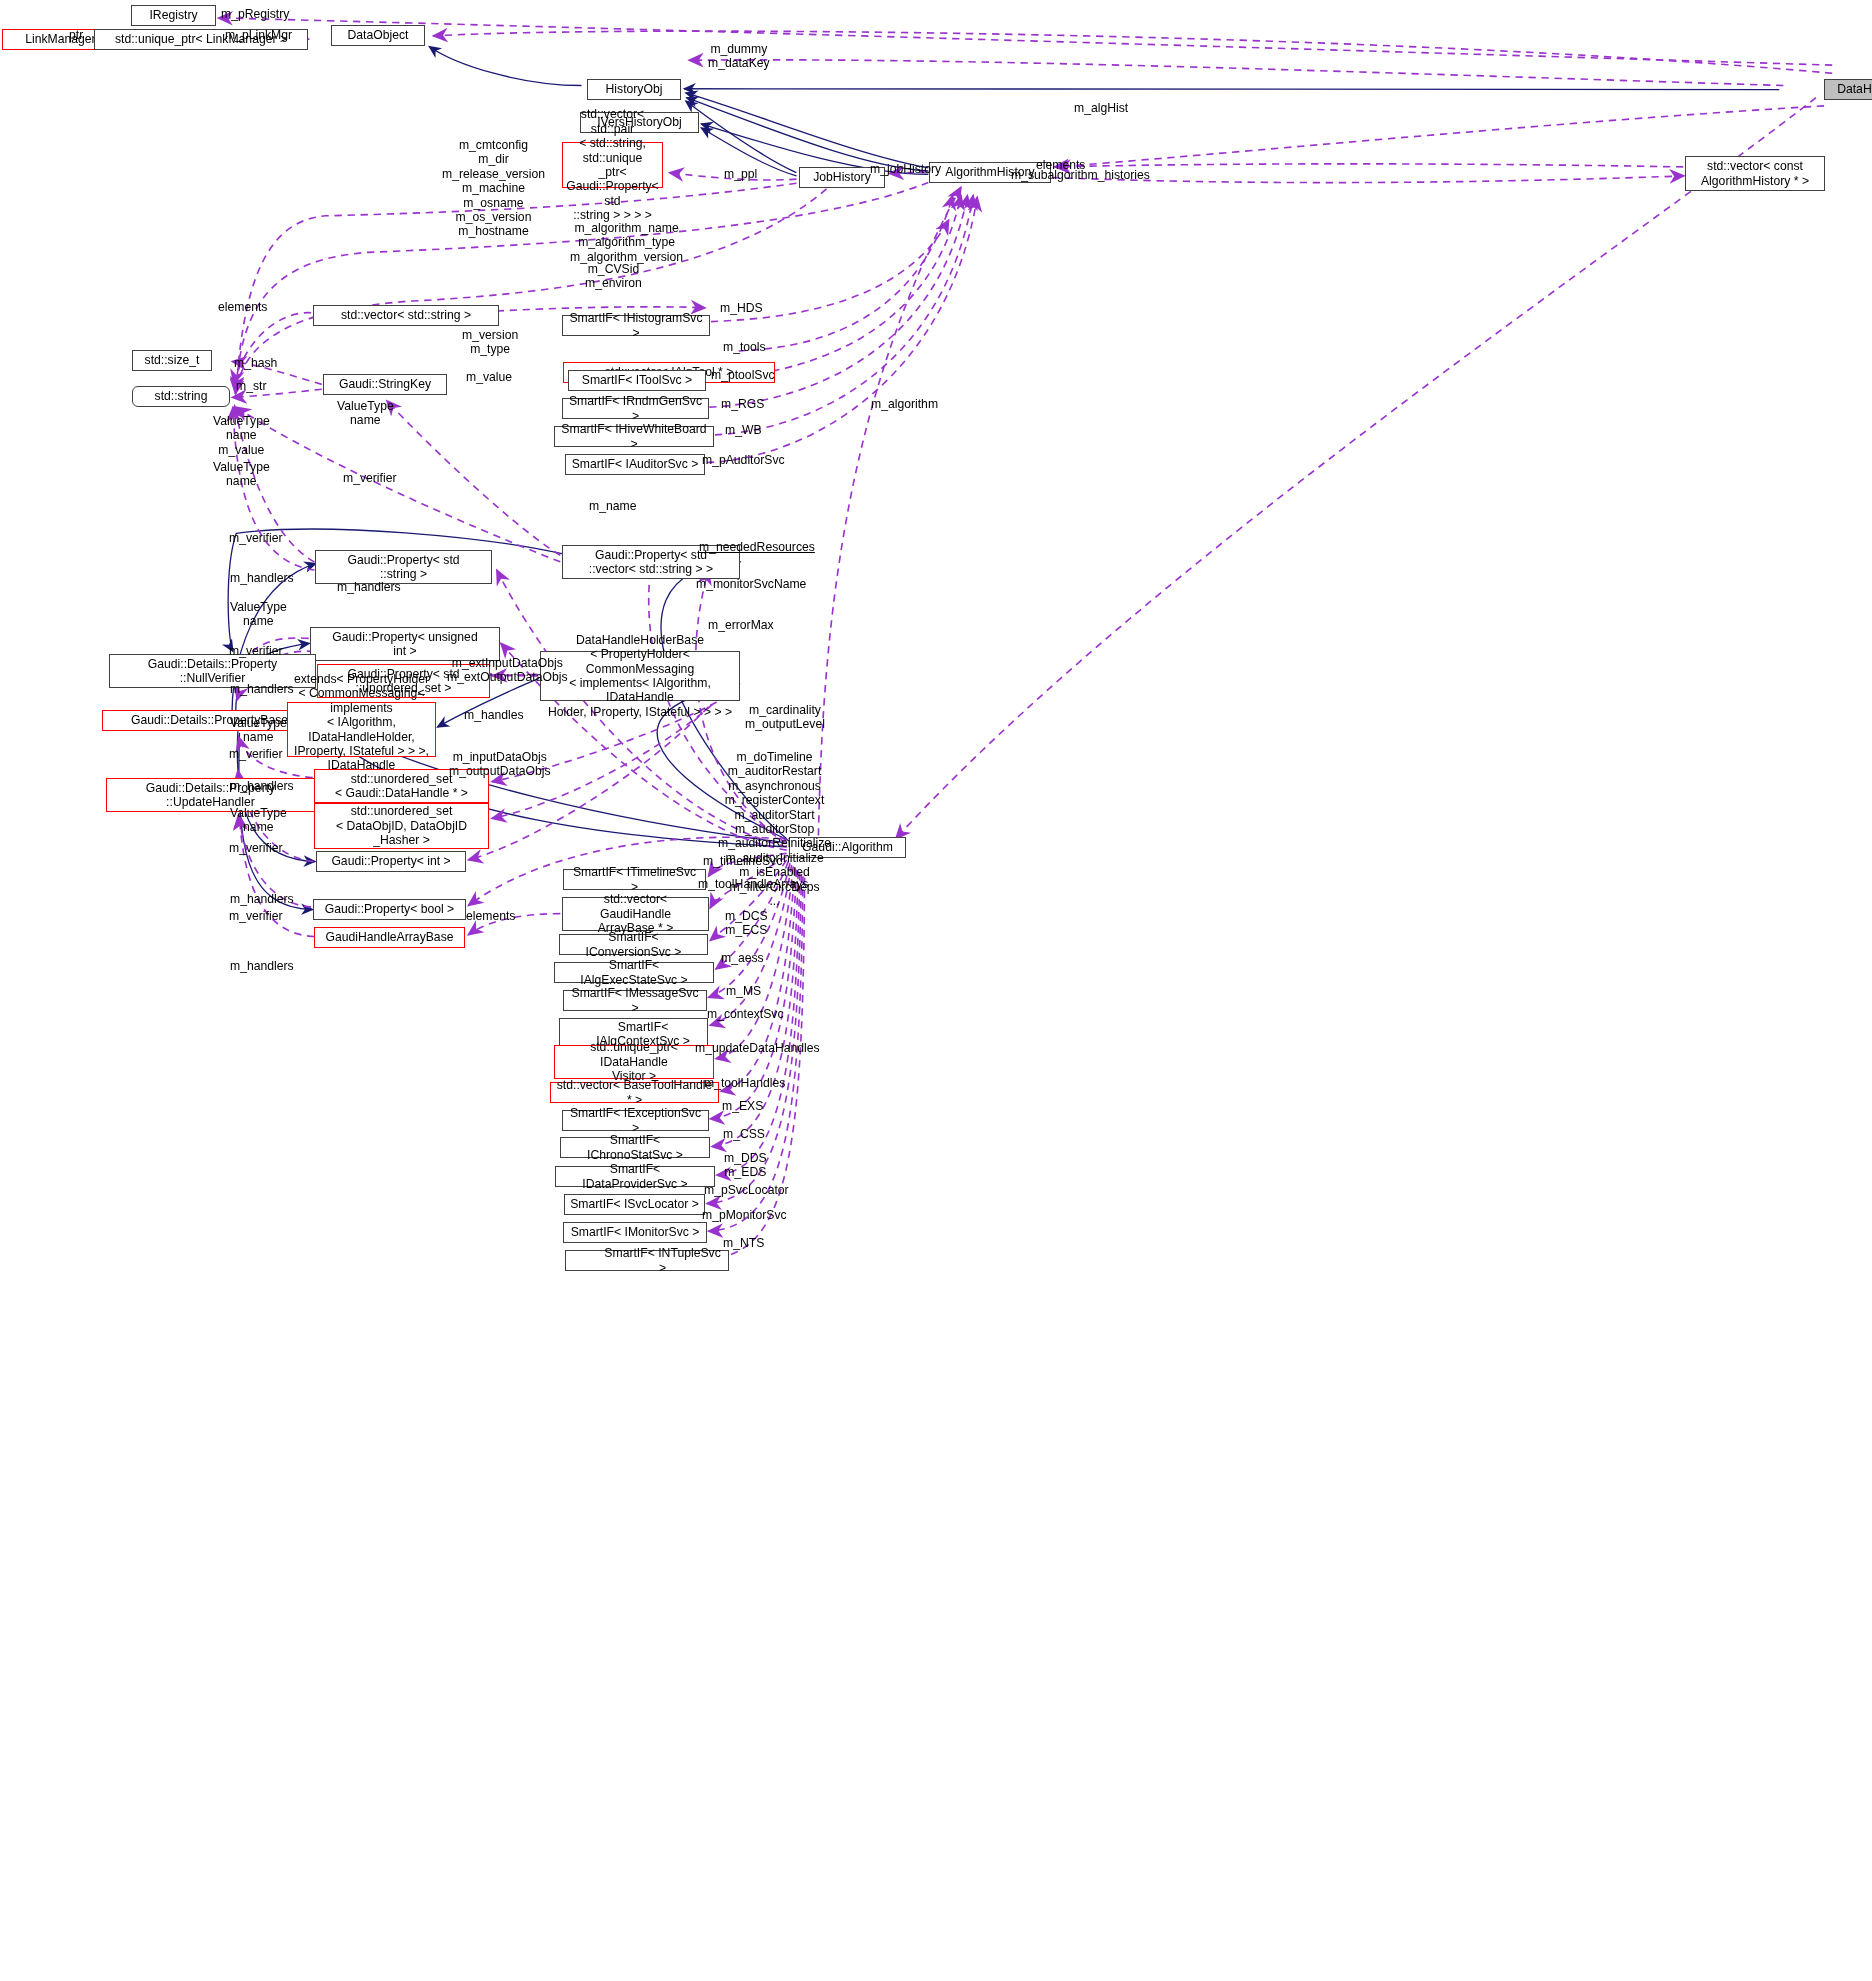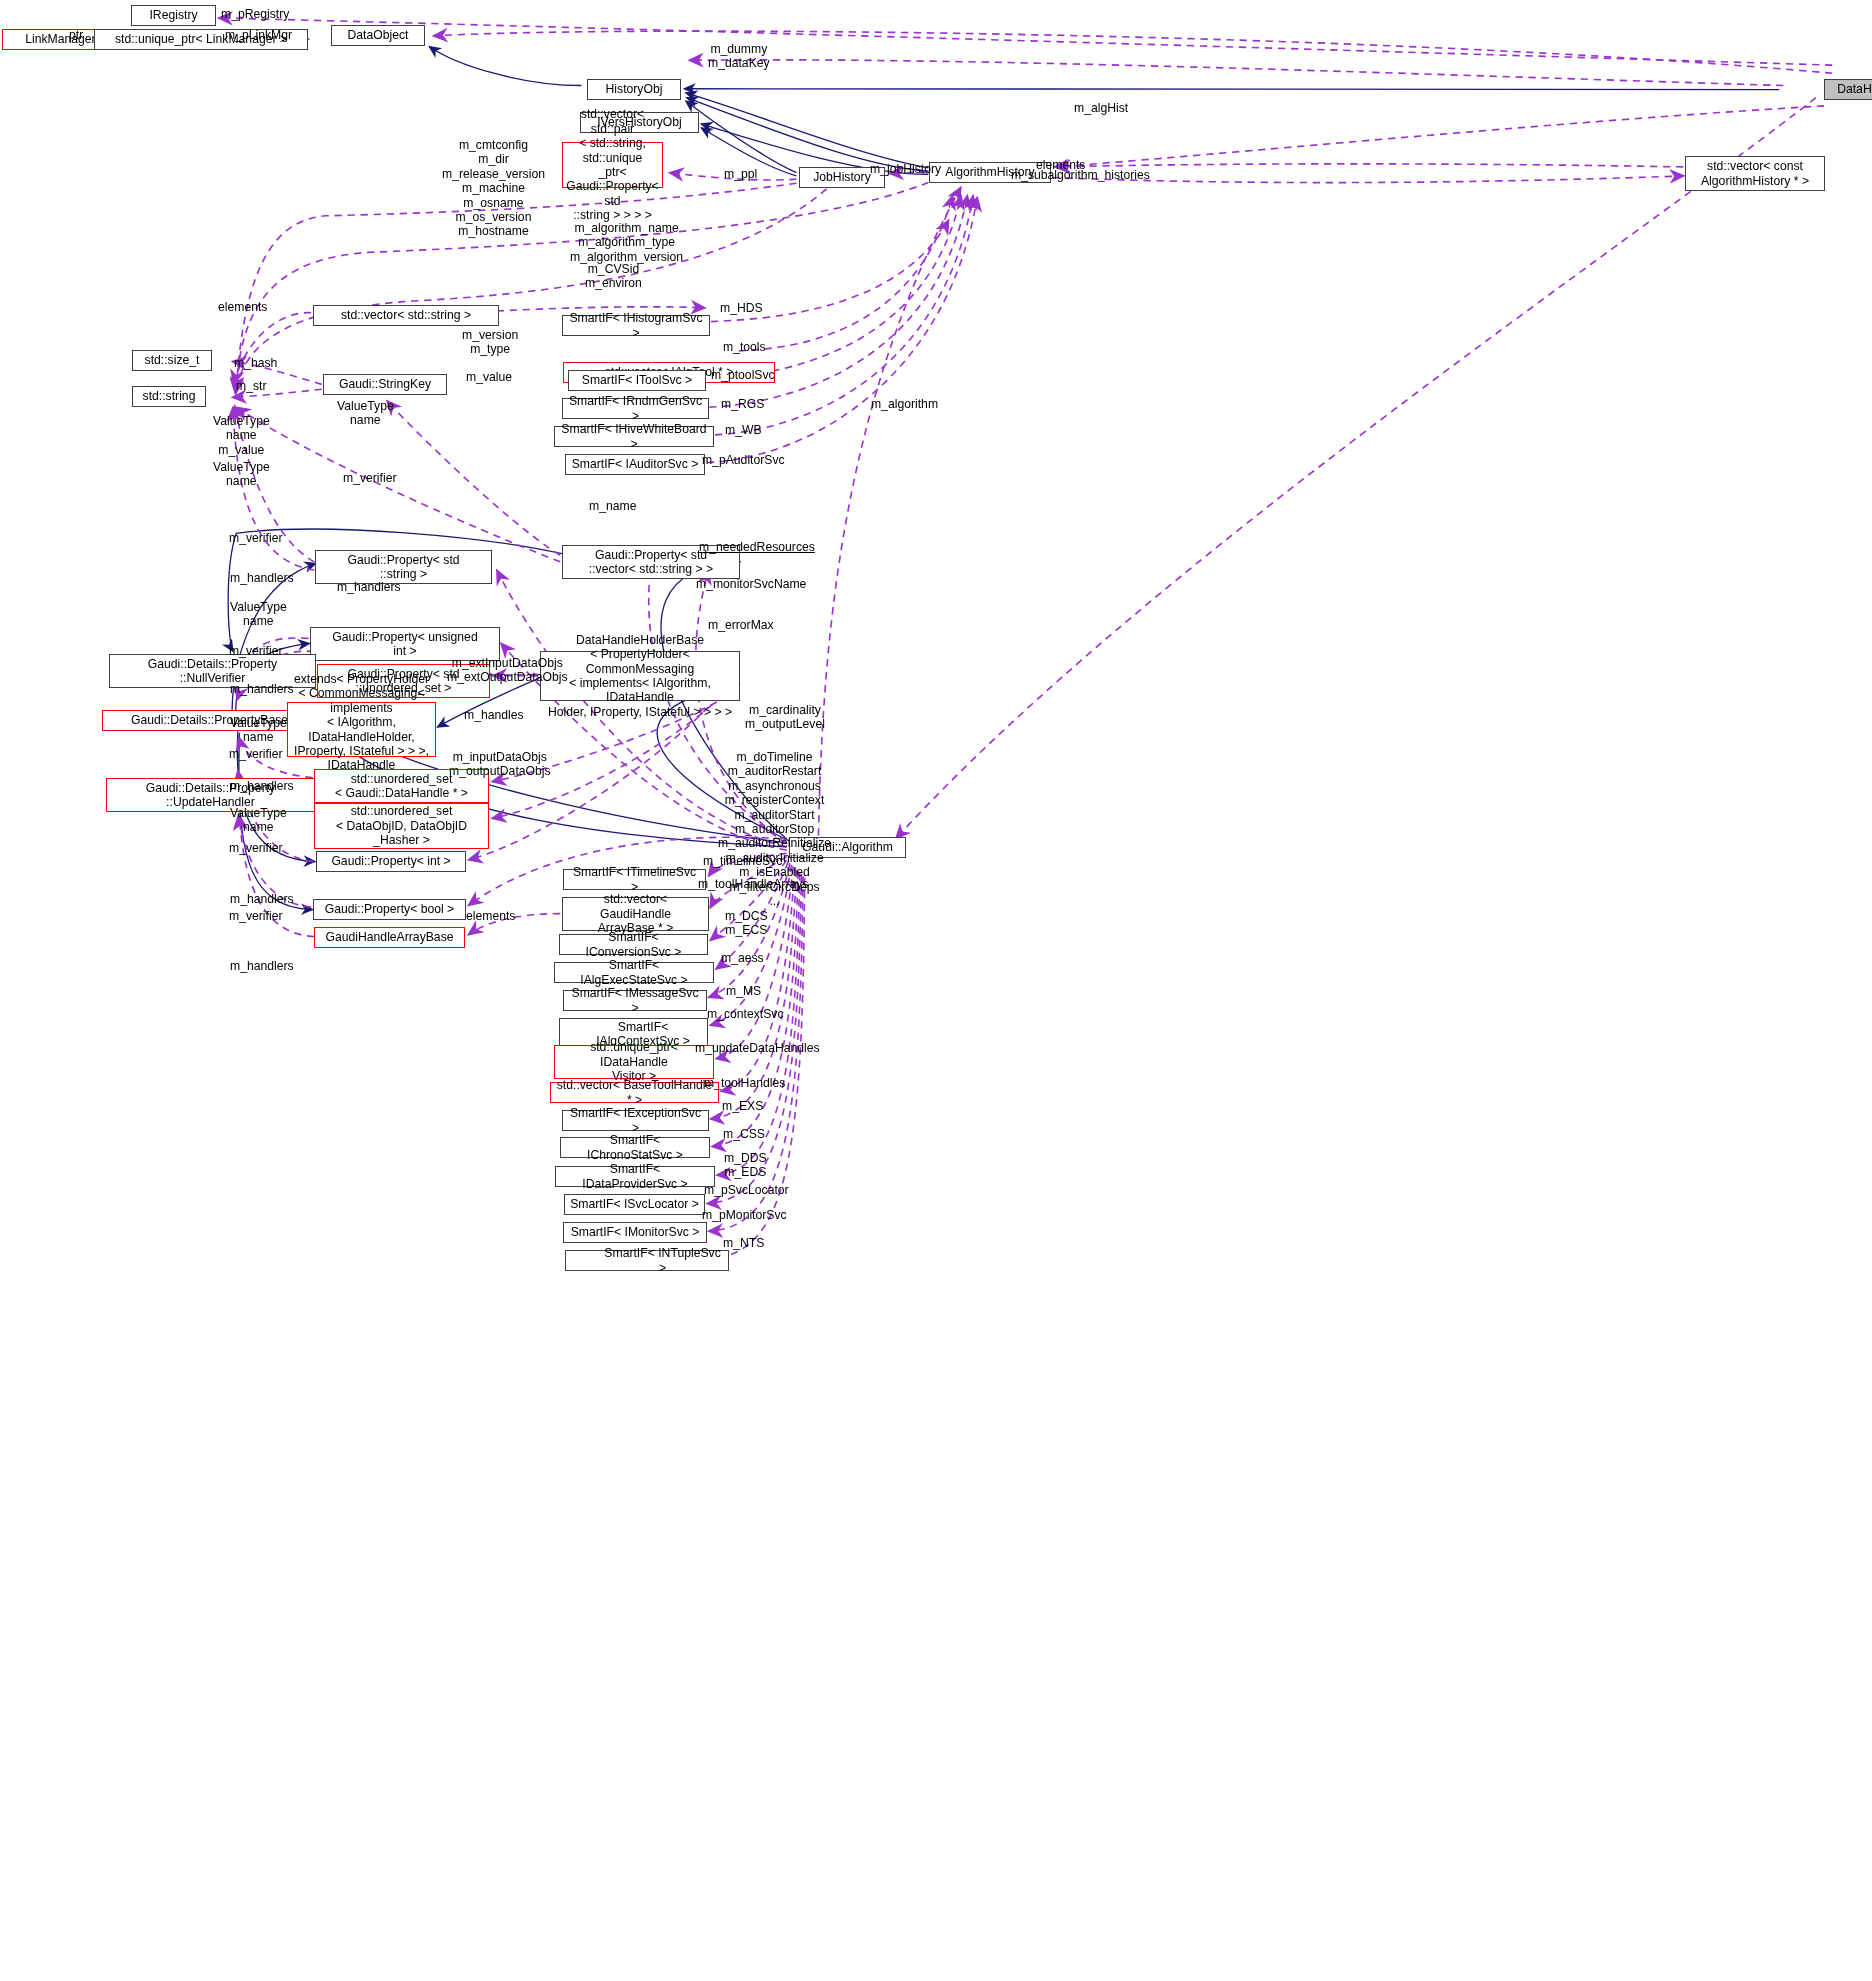--- a/index.html
+++ b/index.html
@@ -129,21 +129,21 @@
       <div class="node" style="left: 799px; top: 167px; width: 86px; height: 21px;">JobHistory</div>
       <div class="node" style="left: 929px; top: 162px; width: 122px; height: 21px;">AlgorithmHistory</div>
       <div class="node" style="left: 1685px; top: 156px; width: 140px; height: 35px;">std::vector&lt; const
 AlgorithmHistory * &gt;</div>
       <div class="node" style="left: 313px; top: 305px; width: 186px; height: 21px;">std::vector&lt; std::string &gt;</div>
       <div class="node" style="left: 562px; top: 315px; width: 148px; height: 21px;">SmartIF&lt; IHistogramSvc &gt;</div>
       <div class="node red" style="left: 563px; top: 342px; width: 212px; height: 21px; margin-top: 20px;">std::vector&lt; IAlgTool * &gt;</div>
       <div class="node" style="left: 132px; top: 350px; width: 80px; height: 21px;">std::size_t</div>
       <div class="node" style="left: 568px; top: 370px; width: 138px; height: 21px;">SmartIF&lt; IToolSvc &gt;</div>
       <div class="node" style="left: 323px; top: 374px; width: 124px; height: 21px;">Gaudi::StringKey</div>
-      <div class="node" style="left: 132px; top: 386px; width: 74px; height: 21px;">std::string</div>
+      <div class="node" style="left: 132px; top: 386px; width: 98px; height: 21px; border-radius: 6px;">std::string</div>
       <div class="node" style="left: 562px; top: 398px; width: 147px; height: 21px;">SmartIF&lt; IRndmGenSvc &gt;</div>
       <div class="node" style="left: 554px; top: 426px; width: 160px; height: 21px;">SmartIF&lt; IHiveWhiteBoard &gt;</div>
       <div class="node" style="left: 565px; top: 454px; width: 140px; height: 21px;">SmartIF&lt; IAuditorSvc &gt;</div>
       <div class="node" style="left: 315px; top: 550px; width: 177px; height: 34px;">Gaudi::Property&lt; std
 ::string &gt;</div>
       <div class="node" style="left: 562px; top: 545px; width: 178px; height: 34px;">Gaudi::Property&lt; std
 ::vector&lt; std::string &gt; &gt;</div>
       <div class="node" style="left: 310px; top: 627px; width: 190px; height: 34px;">Gaudi::Property&lt; unsigned
 int &gt;</div>
       <div class="node" style="left: 540px; top: 651px; width: 200px; height: 50px;">DataHandleHolderBase

